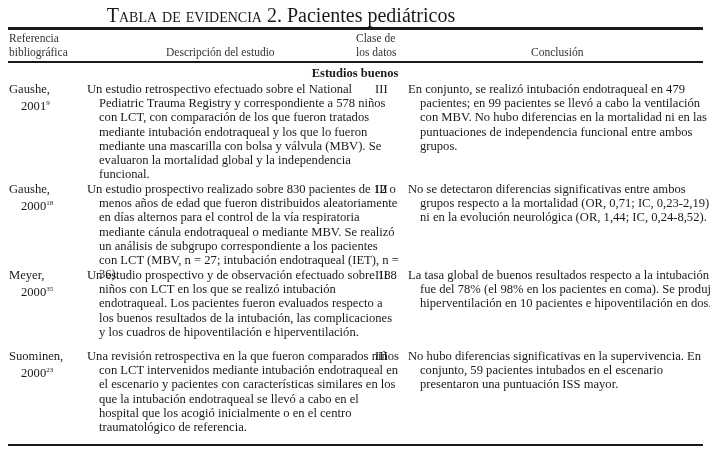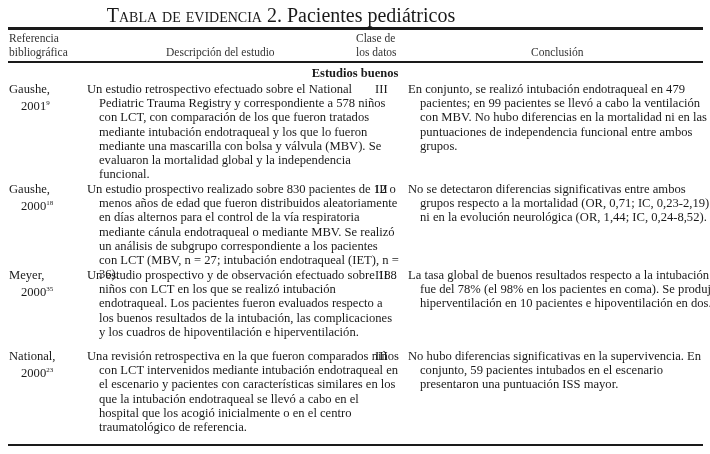--- a/index.html
+++ b/index.html
@@ -70,21 +70,21 @@
       <span>Meyer,</span>
       <span class="yr"><span>2000</span><sup>35</sup></span>
     </div>
     <div class="desc">Un estudio prospectivo y de observación efectuado sobre 188 niños con LCT en los que se realizó intubación endotraqueal. Los pacientes fueron evaluados respecto a los buenos resultados de la intubación, las complicaciones y los cuadros de hipoventilación e hiperventilación.</div>
     <div class="cls">III</div>
     <div class="concl">La tasa global de buenos resultados respecto a la intubación fue del 78% (el 98% en los pacientes en coma). Se produjo hiperventilación en 10 pacientes e hipoventilación en dos.</div>
   </div>
 
   <div class="row" style="top:349px;">
     <div class="ref">
-      <span>National,</span>
+      <span>Suominen,</span>
       <span class="yr"><span>2000</span><sup>23</sup></span>
     </div>
     <div class="desc">Una revisión retrospectiva en la que fueron comparados niños con LCT intervenidos mediante intubación endotraqueal en el escenario y pacientes con características similares en los que la intubación endotraqueal se llevó a cabo en el hospital que los acogió inicialmente o en el centro traumatológico de referencia.</div>
     <div class="cls">III</div>
     <div class="concl">No hubo diferencias significativas en la supervivencia. En conjunto, 59 pacientes intubados en el escenario presentaron una puntuación ISS mayor.</div>
   </div>
 
   <div class="rule-thin" style="top:444px; height:2px;"></div>
 </div>
 

